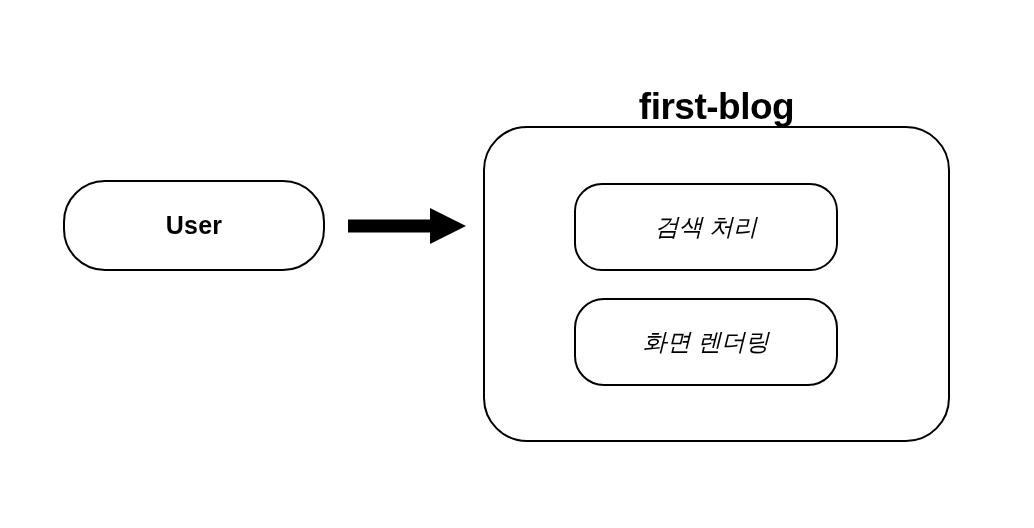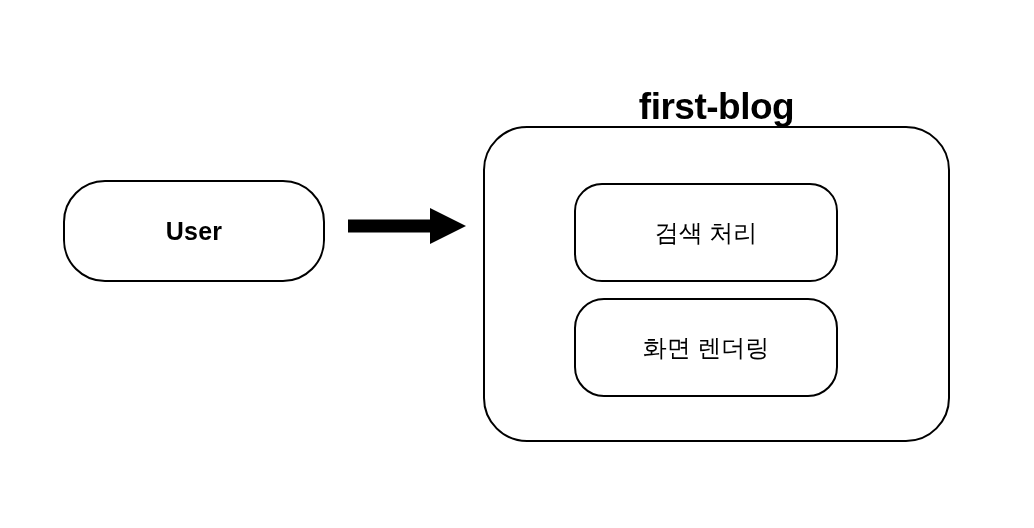--- a/index.html
+++ b/index.html
@@ -46,46 +46,47 @@
     align-items: center;
     justify-content: center;
     color: #000000;
   }
 
   
   .node-user {
     left: 63px;
     top: 180px;
     width: 262px;
-    height: 102px;
+    height: 91px;
     border-radius: 42px;
     font-size: 25px;
     font-weight: bold;
     letter-spacing: 0.2px;
   }
 
   
   .node-container {
     left: 483px;
     top: 126px;
     width: 467px;
     height: 316px;
     border-radius: 44px;
     border-width: 2.6px;
     display: block;
   }
 
   
   .node-inner {
     width: 264px;
-    height: 99px;
+    height: 88px;
     border-radius: 28px;
     border-width: 2.6px;
     font-size: 24px;
     font-weight: normal;
+    font-style: italic;
   }
   .node-search  { left: 574px; top: 183px; }
   .node-render  { left: 574px; top: 298px; border-radius: 30px; }
 
   
   .arrow {
     position: absolute;
     left: 344px;
     top: 203px;
     width: 126px;

